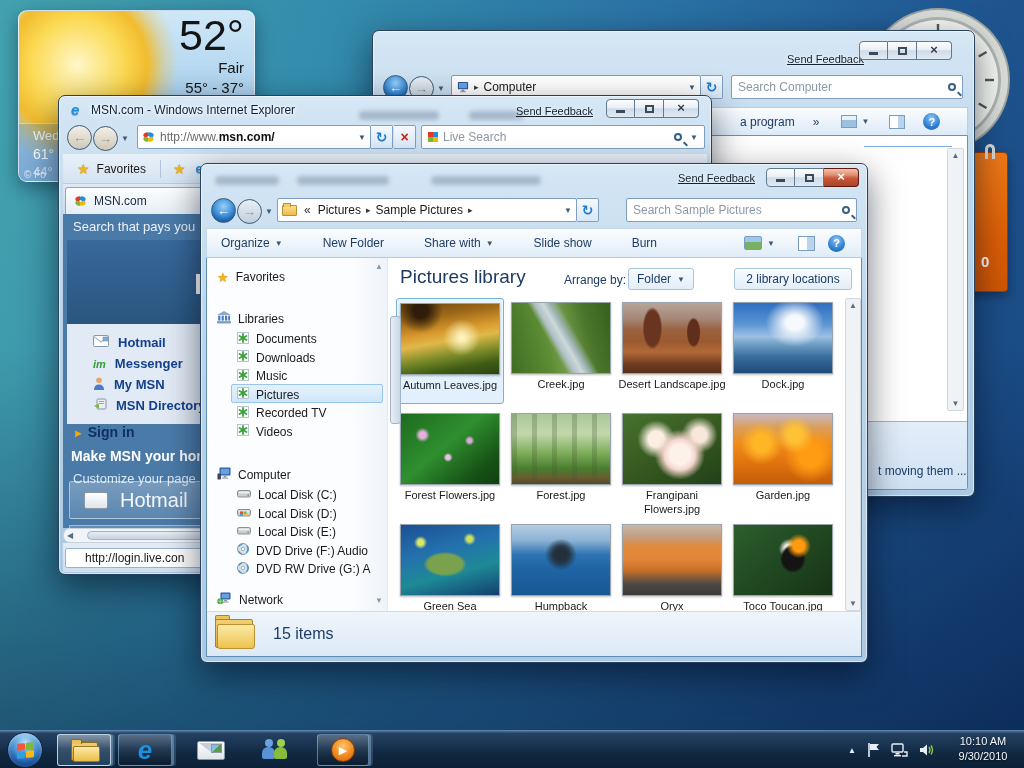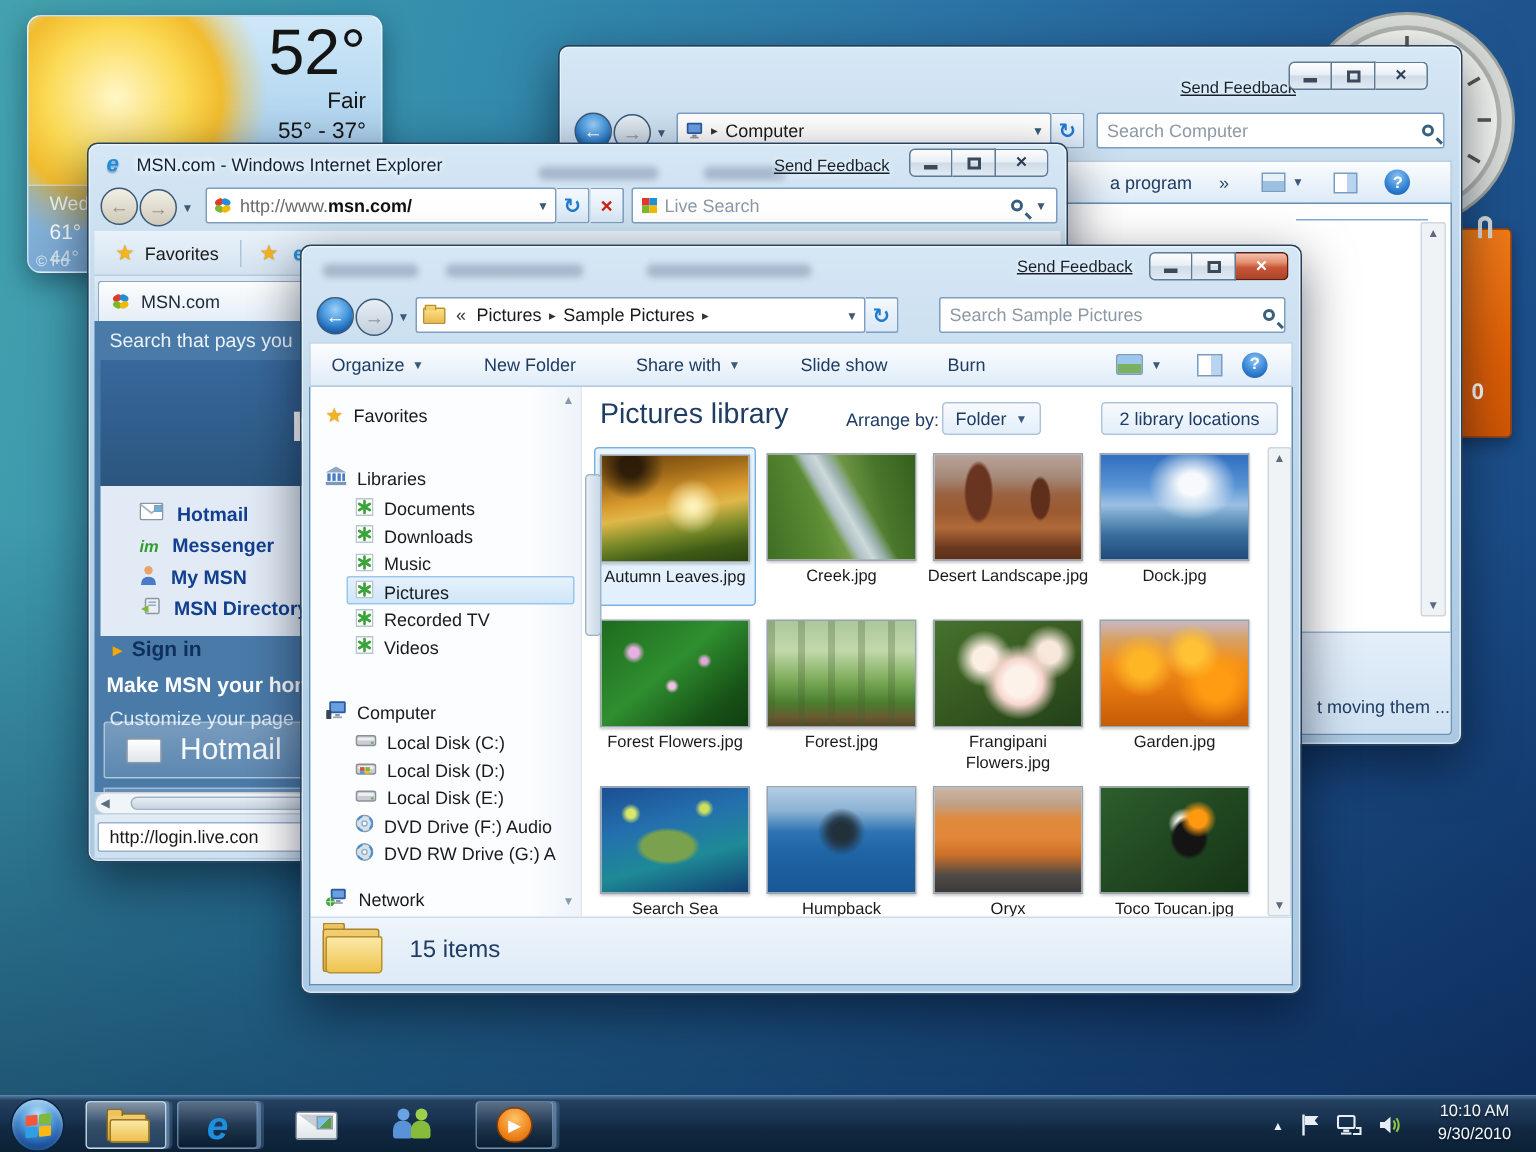--- a/index.html
+++ b/index.html
@@ -87,21 +87,21 @@
   .msn-hotmail-tile{position:absolute;left:6px;top:267px;width:330px;height:38px;border:1px solid rgba(255,255,255,.45);border-radius:2px;
     background:linear-gradient(180deg,rgba(255,255,255,.26),rgba(255,255,255,.10));display:flex;align-items:center;gap:12px;padding-left:14px;
     color:#f5f9fc;font-size:20px;}
   .msn-hotmail-tile2{position:absolute;left:6px;top:311px;width:330px;height:10px;border:1px solid rgba(255,255,255,.4);border-bottom:none;background:rgba(255,255,255,.15);}
   .hscroll{position:absolute;left:4px;right:4px;top:432px;height:15px;background:#f2f5f8;border:1px solid #c8d2dc;border-radius:7px;
     display:flex;align-items:center;font-size:8px;color:#5a6c7e;padding:0 3px;}
   .hthumb{height:9px;width:330px;margin-left:14px;border-radius:5px;background:linear-gradient(180deg,#e7edf3,#c6d4e1);border:1px solid #9fb4c8;}
   .ie-status{position:absolute;left:4px;right:4px;top:447px;height:29px;background:linear-gradient(180deg,#e2ecf6,#cddff0);
     display:flex;align-items:center;padding-left:2px;}
   .ie-status-box{width:138px;height:20px;background:#fff;border:1px solid #9ab2ca;border-radius:2px;
-    font-size:12px;color:#1a1a1a;display:flex;align-items:center;padding-left:7px;white-space:nowrap;overflow:hidden;}
+    font-size:12px;color:#1a1a1a;display:flex;align-items:center;padding-left:19px;white-space:nowrap;overflow:hidden;}
 
   
   #win-explorer{left:200px;top:163px;width:668px;height:500px;z-index:4;}
   .cmdbar{position:absolute;left:5px;right:5px;top:64px;height:30px;border:1px solid #c3d6e8;border-bottom:1px solid #b5cadf;
     background:linear-gradient(180deg,#fbfdfe,#edf4fb 55%,#dfecf8);display:flex;align-items:center;font-size:12px;color:#1e3c64;}
   .tbitem{margin-left:40px;display:flex;align-items:center;gap:5px;white-space:nowrap;}
   .tbitem:first-child{margin-left:14px;}
   #exp-client{position:absolute;left:5px;right:5px;top:94px;bottom:5px;background:#fff;border:1px solid #5f8cb3;border-top:none;overflow:hidden;}
   .navpane{position:absolute;left:0;top:0;width:181px;height:353px;background:linear-gradient(90deg,#fcfdfe 80%,#eef4fa);border-right:1px solid #e2e8ee;}
   .navrow{position:absolute;display:flex;align-items:center;gap:7px;font-size:12px;color:#1a1a1a;height:18px;white-space:nowrap;}
@@ -674,21 +674,21 @@
             <div class="cell" style="left: 230px; top: 151px;">
               <div class="thumb th-frangipani"></div>
               <div class="fname">Frangipani Flowers.jpg</div>
             </div>
             <div class="cell" style="left: 341px; top: 151px;">
               <div class="thumb th-garden"></div>
               <div class="fname">Garden.jpg</div>
             </div>
             <div class="cell" style="left: 8px; top: 262px;">
               <div class="thumb th-green-sea"></div>
-              <div class="fname">Search Sea</div>
+              <div class="fname">Green Sea</div>
             </div>
             <div class="cell" style="left: 119px; top: 262px;">
               <div class="thumb th-humpback"></div>
               <div class="fname">Humpback</div>
             </div>
             <div class="cell" style="left: 230px; top: 262px;">
               <div class="thumb th-oryx"></div>
               <div class="fname">Oryx</div>
             </div>
             <div class="cell" style="left: 341px; top: 262px;">

